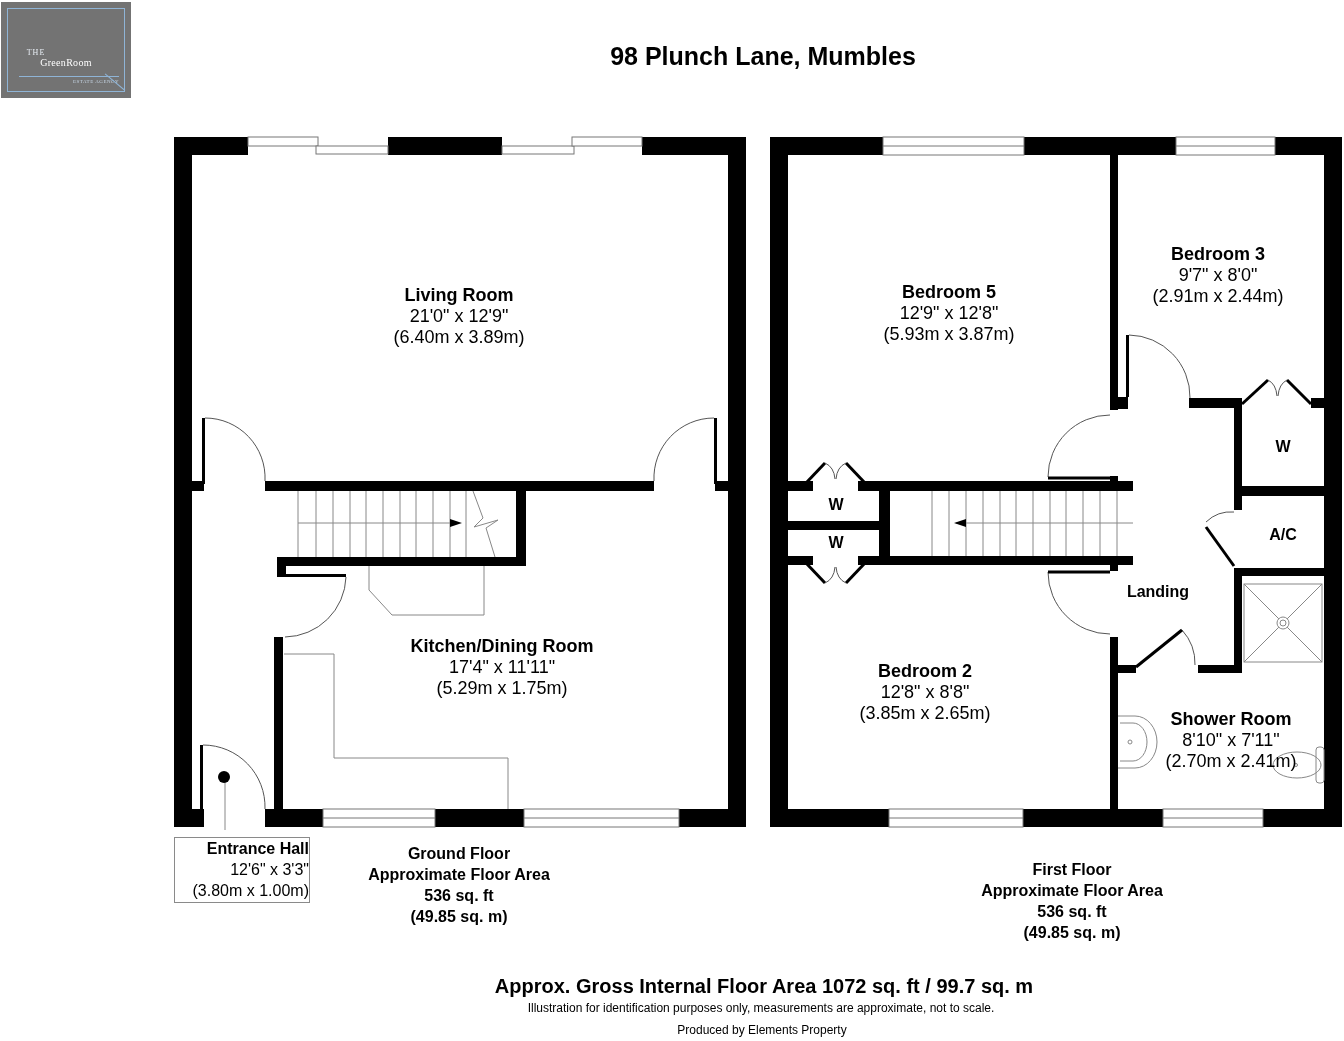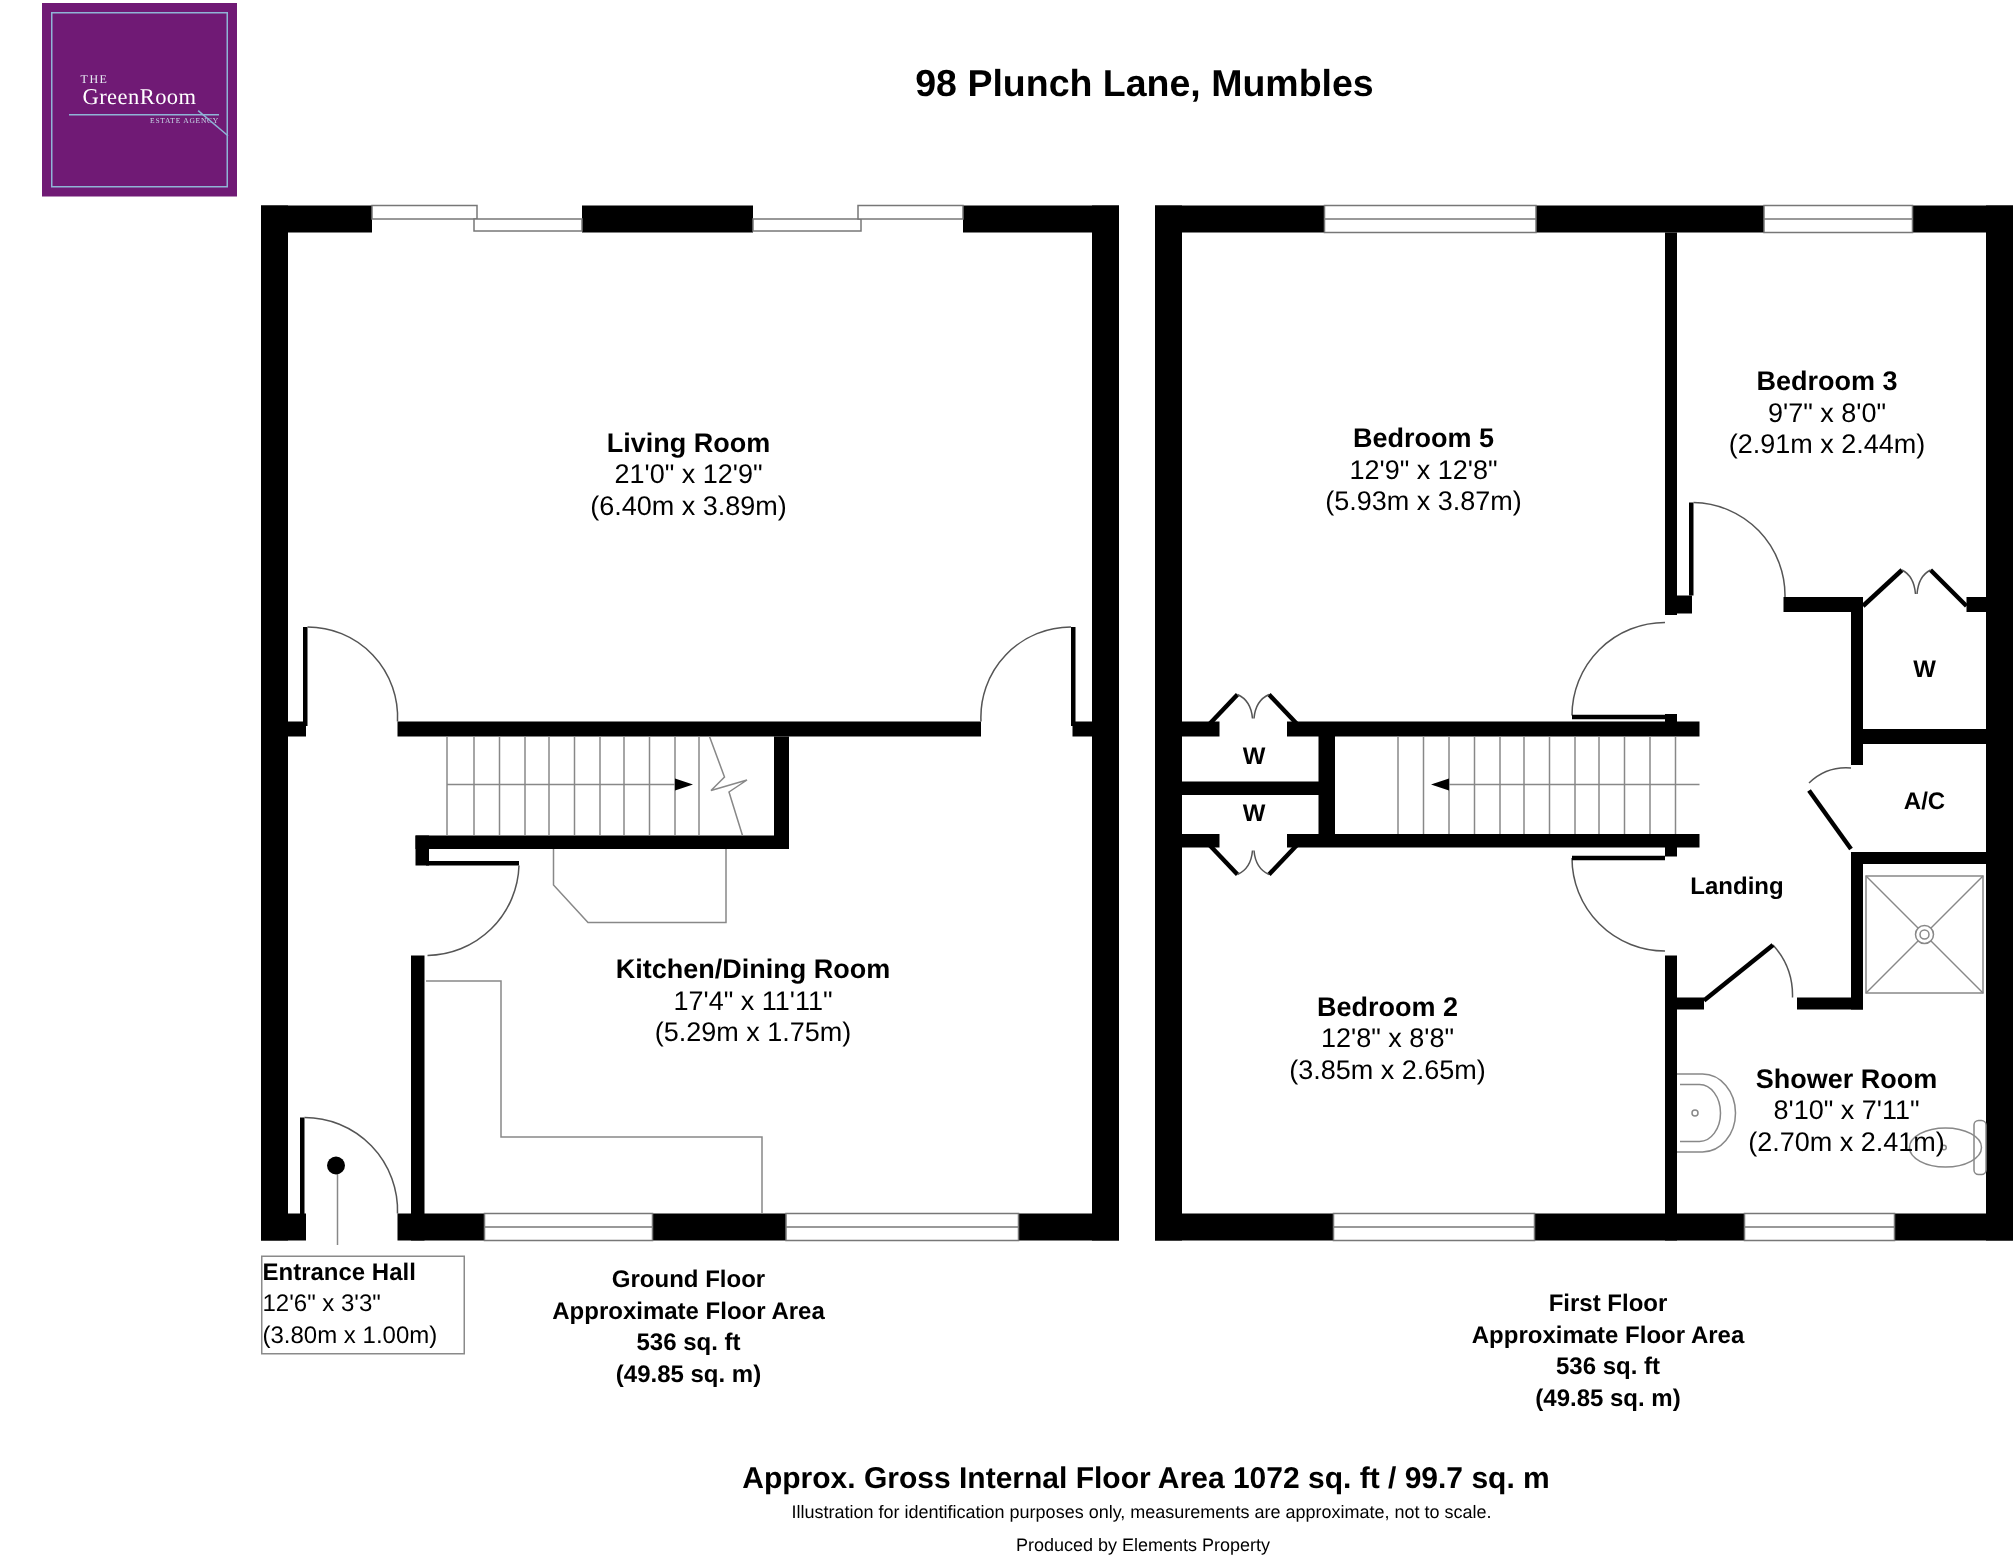--- a/index.html
+++ b/index.html
@@ -1,30 +1,30 @@
 <!DOCTYPE html>
 <html><head>
 <meta charset="utf-8">
 <style>
   html,body{margin:0;padding:0;background:#ffffff;}
   body{width:1344px;height:1041px;position:relative;overflow:hidden;font-family:"Liberation Sans",sans-serif;color:#000;}
   .abs{position:absolute;}
-  .logo{left:28px;top:2px;width:130px;height:129px;background:#701a75;box-sizing:border-box;}
+  .logo{left:1px;top:2px;width:130px;height:96px;background:#737373;box-sizing:border-box;}
   .logo-inner{position:absolute;left:6px;top:6px;right:6px;bottom:6px;border:1px solid #8fb4d6;}
   .logo-the{position:absolute;left:0;right:0;top:46px;text-align:center;font-family:"Liberation Serif",serif;font-size:8px;color:#e8eef5;letter-spacing:1px;margin-left:-60px;}
-  .logo-name{position:absolute;left:0;right:0;top:55px;text-align:center;font-family:"Liberation Serif",serif;font-size:15px;color:#ffffff;letter-spacing:0.3px;}
+  .logo-name{position:absolute;left:0;right:0;top:55px;text-align:center;font-family:"Liberation Serif",serif;font-size:10px;color:#ffffff;letter-spacing:0.3px;}
   .logo-rule{position:absolute;left:18px;right:12px;top:74px;height:1px;background:#8fb4d6;}
   .logo-sub{position:absolute;left:0;right:12px;top:77px;text-align:right;font-family:"Liberation Serif",serif;font-size:5px;color:#c7d7e7;letter-spacing:0.5px;}
   .logo-slash{position:absolute;right:6px;top:88px;width:26px;height:1px;background:#8fb4d6;transform:rotate(40deg);transform-origin:right center;}
   .title{left:0;width:1526px;top:42px;text-align:center;font-weight:bold;font-size:25px;}
   svg{position:absolute;left:0;top:0;}
   .room{position:absolute;text-align:center;font-size:18px;line-height:21px;white-space:nowrap;transform:translateX(-50%);}
   .room .n{font-weight:bold;}
   .lbl{position:absolute;font-weight:bold;font-size:16px;transform:translate(-50%,-50%);white-space:nowrap;}
-  .hallbox{left:174px;top:837px;width:136px;height:66px;border:1px solid #8a8a8a;box-sizing:border-box;text-align:left;font-size:16px;line-height:21px;}
+  .hallbox{left:174px;top:837px;width:136px;height:66px;border:1px solid #8a8a8a;box-sizing:border-box;text-align:right;font-size:16px;line-height:21px;}
   .hallbox .n{font-weight:bold;}
   .area{position:absolute;text-align:center;font-weight:bold;font-size:16px;line-height:21px;transform:translateX(-50%);white-space:nowrap;}
   .gross{left:0;width:1528px;top:975px;text-align:center;font-weight:bold;font-size:20px;}
   .disc{left:0;width:1522px;top:1001px;text-align:center;font-size:12px;}
   .prod{left:0;width:1524px;top:1023px;text-align:center;font-size:12px;}
 </style>
 </head>
 <body>
 
 <div class="abs logo">

